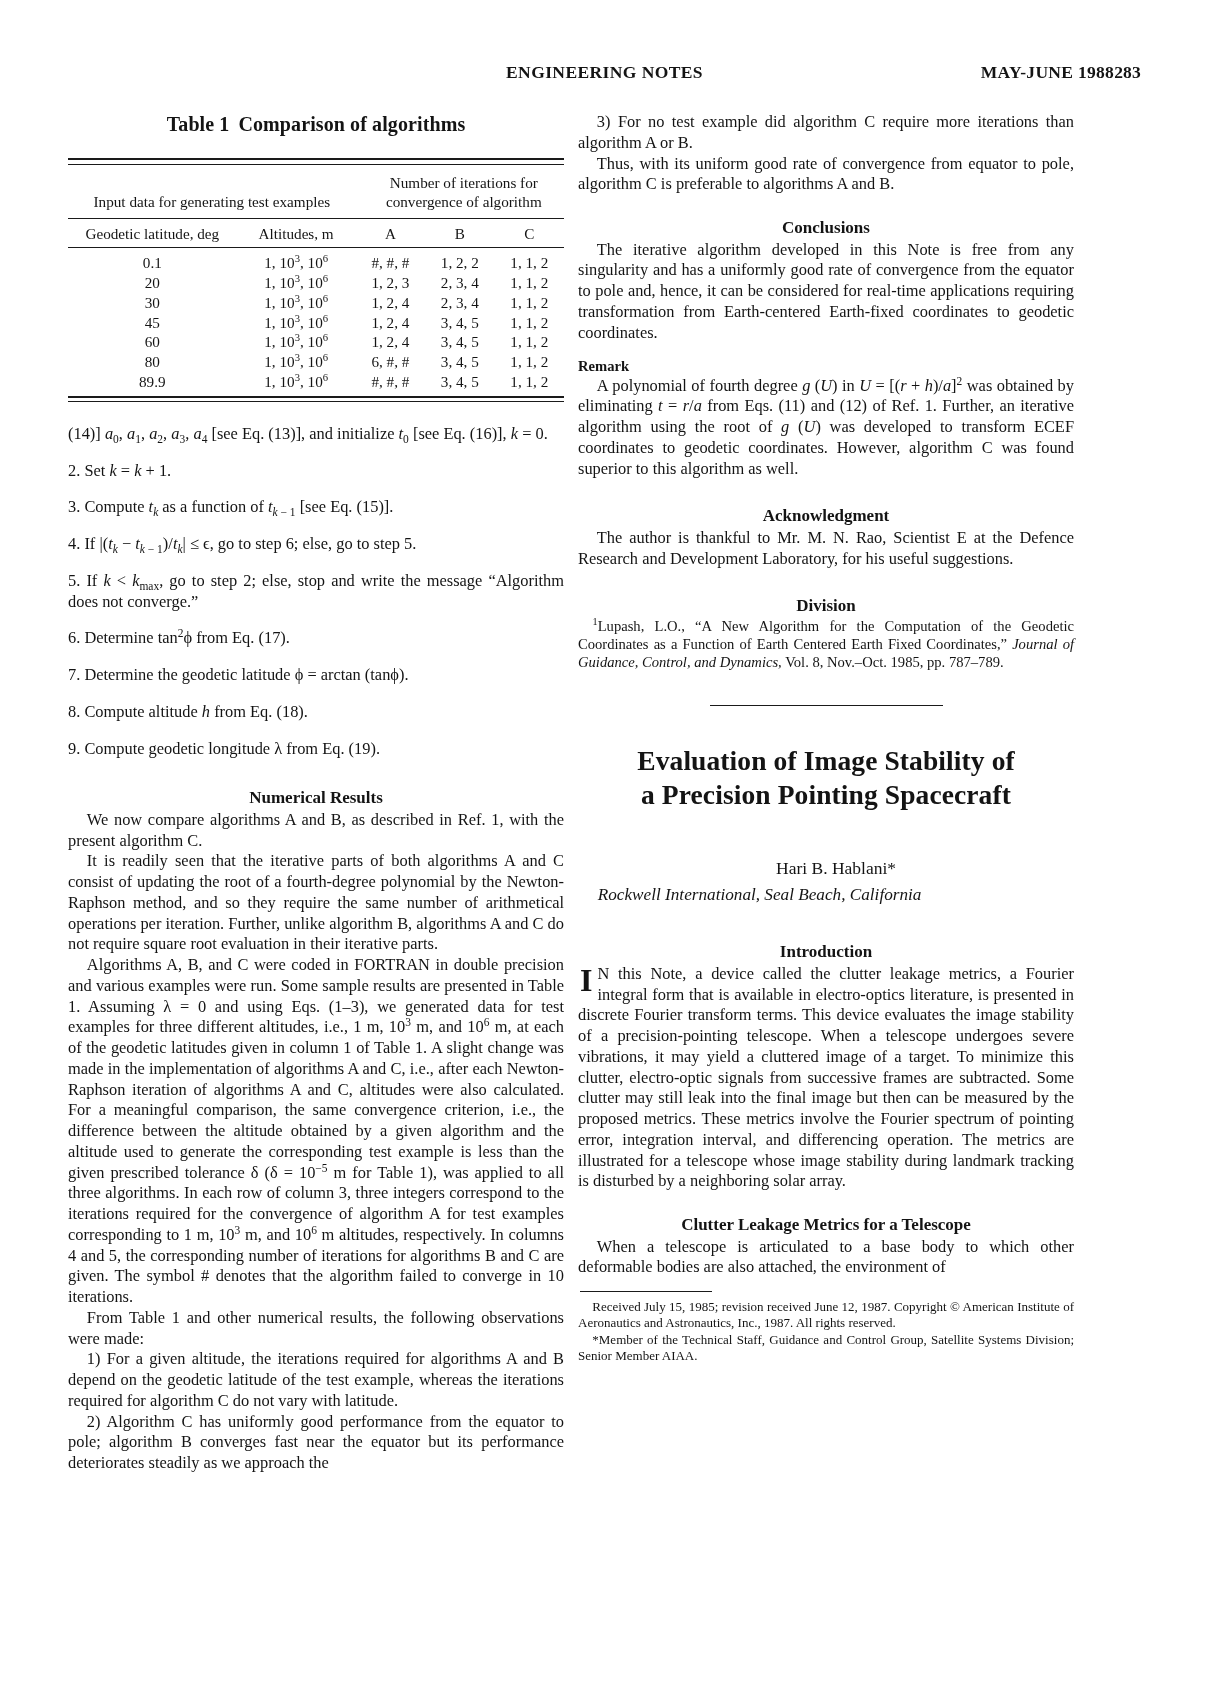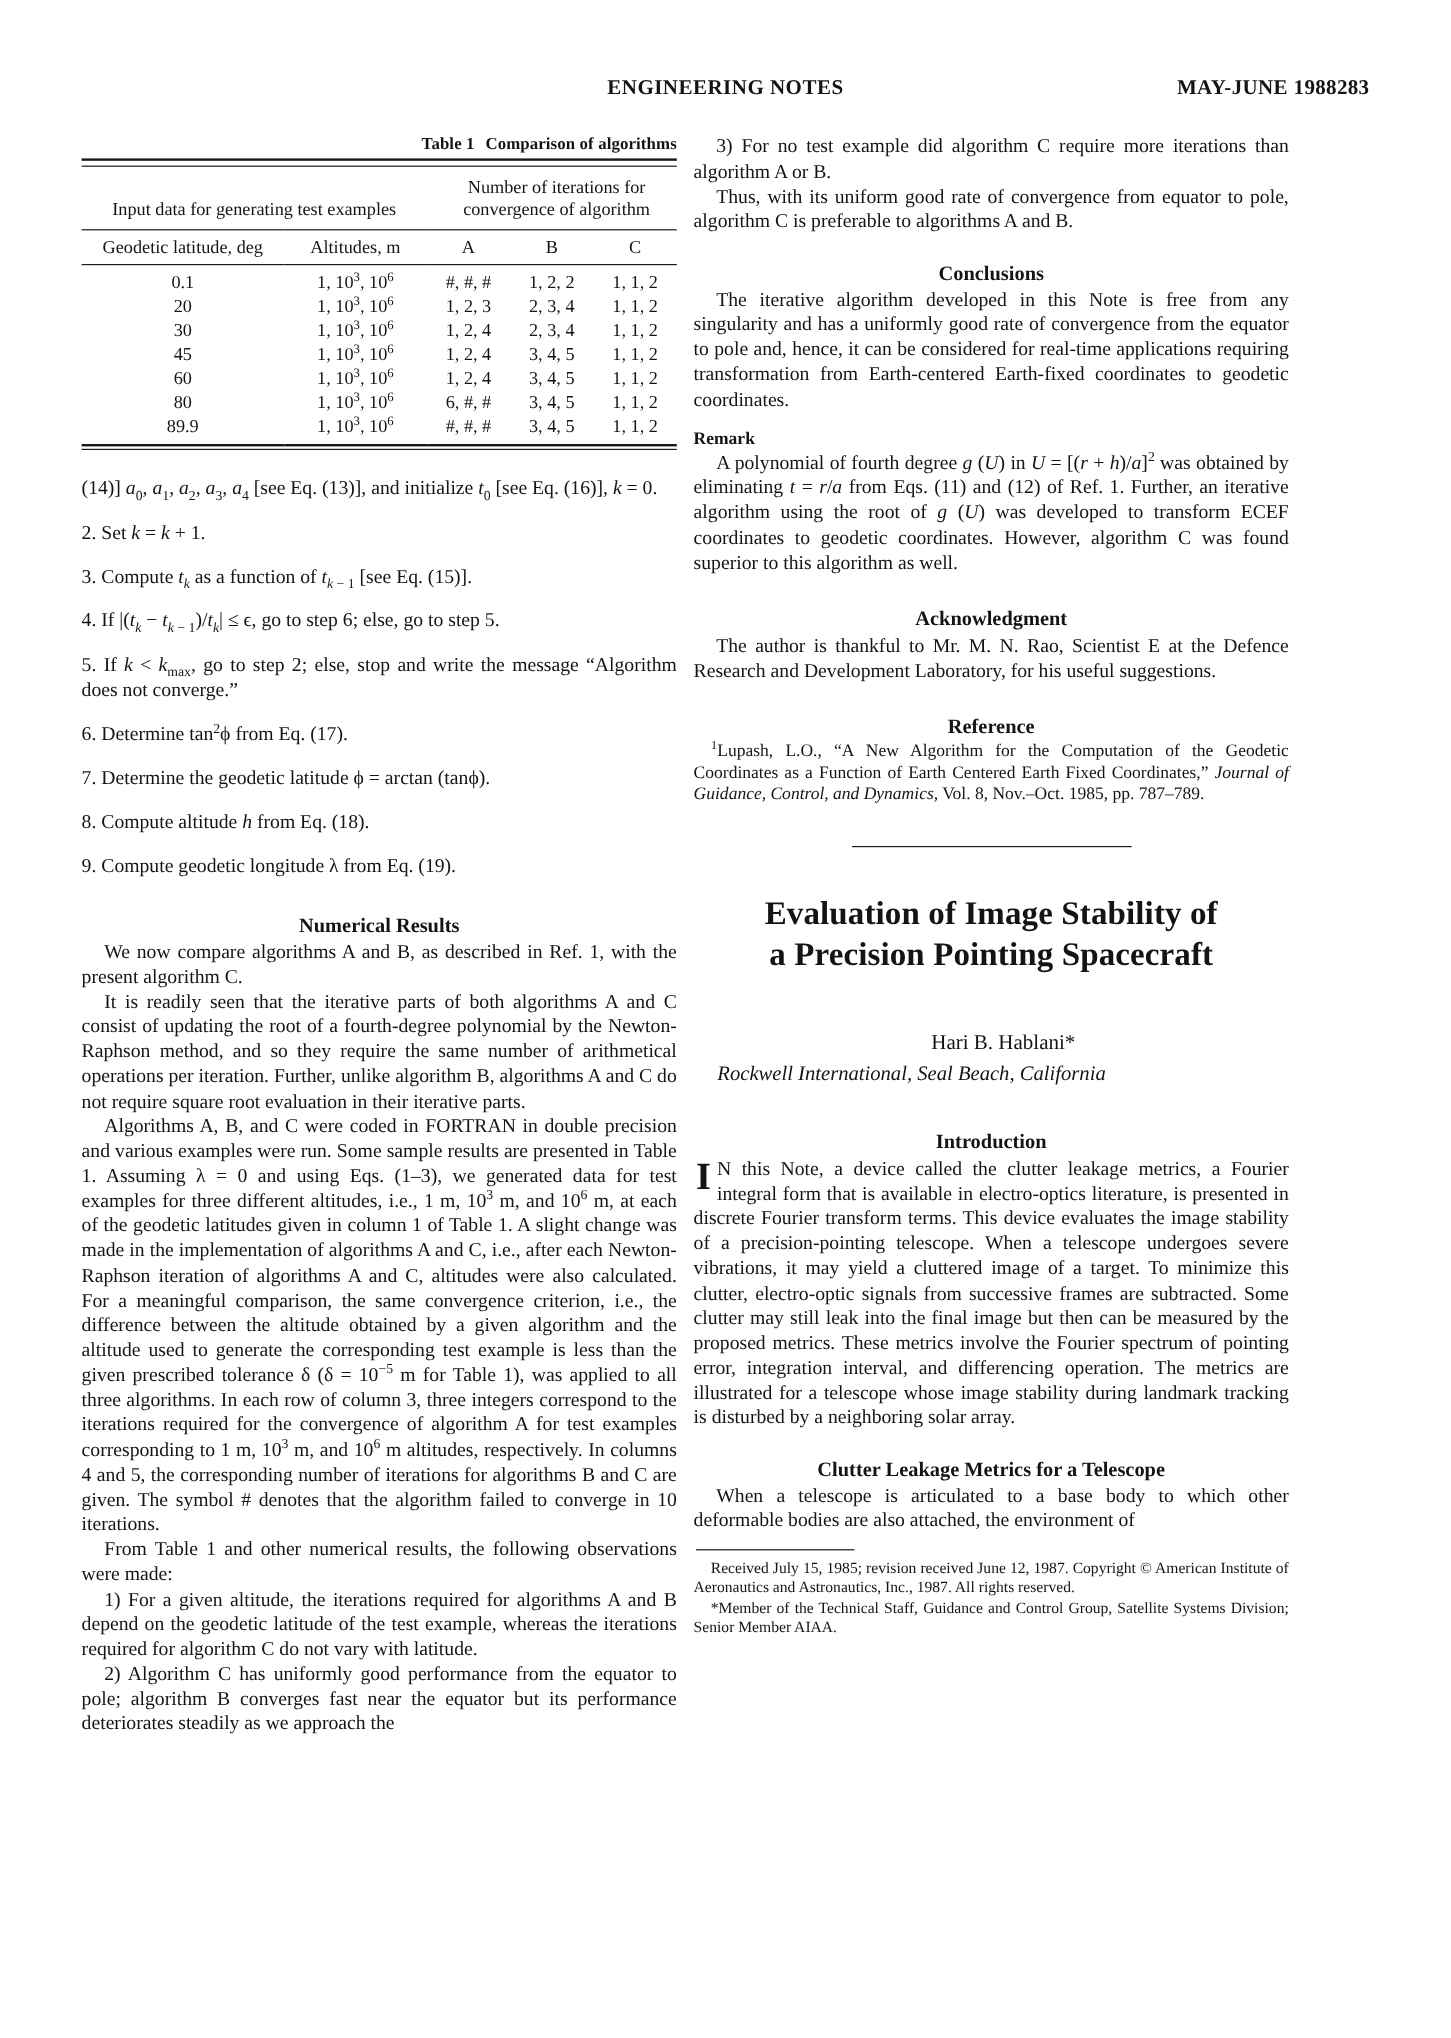--- a/index.html
+++ b/index.html
@@ -65,24 +65,24 @@
 
   p {
     margin: 0;
     text-indent: 1.15em;
     hyphens: none;
   }
   p.noindent { text-indent: 0; }
 
   
   .tbl-caption {
-    text-align: right;
-    font-weight: 700;
-    font-size: 14px;
-    margin: 0 0 2px 0;
+    text-align: center;
+    font-weight: 700;
+    font-size: 20px;
+    margin: 0 0 21px 0;
     letter-spacing: 0.1px;
   }
   .tbl-caption .num { margin-right: 9px; }
   table.data {
     width: 100%;
     border-collapse: collapse;
     font-size: 15.2px;
     line-height: 1.18;
   }
   table.data th, table.data td {
@@ -309,21 +309,21 @@
 
     <h3 class="sec" style="margin-top:22px">Conclusions</h3>
     <p>The iterative algorithm developed in this Note is free from any singularity and has a uniformly good rate of convergence from the equator to pole and, hence, it can be considered for real-time applications requiring transformation from Earth-centered Earth-fixed coordinates to geodetic coordinates.</p>
 
     <h4 class="remark">Remark</h4>
     <p><span>A polynomial of fourth degree </span><i>g</i><span> (</span><i>U</i><span>) in </span><i>U</i><span> = [(</span><i>r</i><span> + </span><i>h</i><span>)/</span><i>a</i><span>]</span><sup>2</sup><span> was obtained by eliminating </span><i>t</i><span> = </span><i>r</i><span>/</span><i>a</i><span> from Eqs. (11) and (12) of Ref. 1. Further, an iterative algorithm using the root of </span><i>g</i><span> (</span><i>U</i><span>) was developed to transform ECEF coordinates to geodetic coordinates. However, algorithm C was found superior to this algorithm as well.</span></p>
 
     <h3 class="sec" style="margin-top:26px">Acknowledgment</h3>
     <p>The author is thankful to Mr. M. N. Rao, Scientist E at the Defence Research and Development Laboratory, for his useful suggestions.</p>
 
-    <h3 class="sec" style="margin-top:26px">Reference</h3>
+    <h3 class="sec" style="margin-top:26px">Division</h3>
     <div class="refbody">
       <p><sup>1</sup><span>Lupash, L.O., “A New Algorithm for the Computation of the Geodetic Coordinates as a Function of Earth Centered Earth Fixed Coordinates,” </span><i>Journal of Guidance, Control, and Dynamics,</i><span> Vol. 8, Nov.–Oct. 1985, pp. 787–789.</span></p>
     </div>
 
     <div class="artrule"></div>
 
     <h1 class="arttitle">
       <span>Evaluation of Image Stability of</span><br>
       <span>a Precision Pointing Spacecraft</span>
     </h1>

